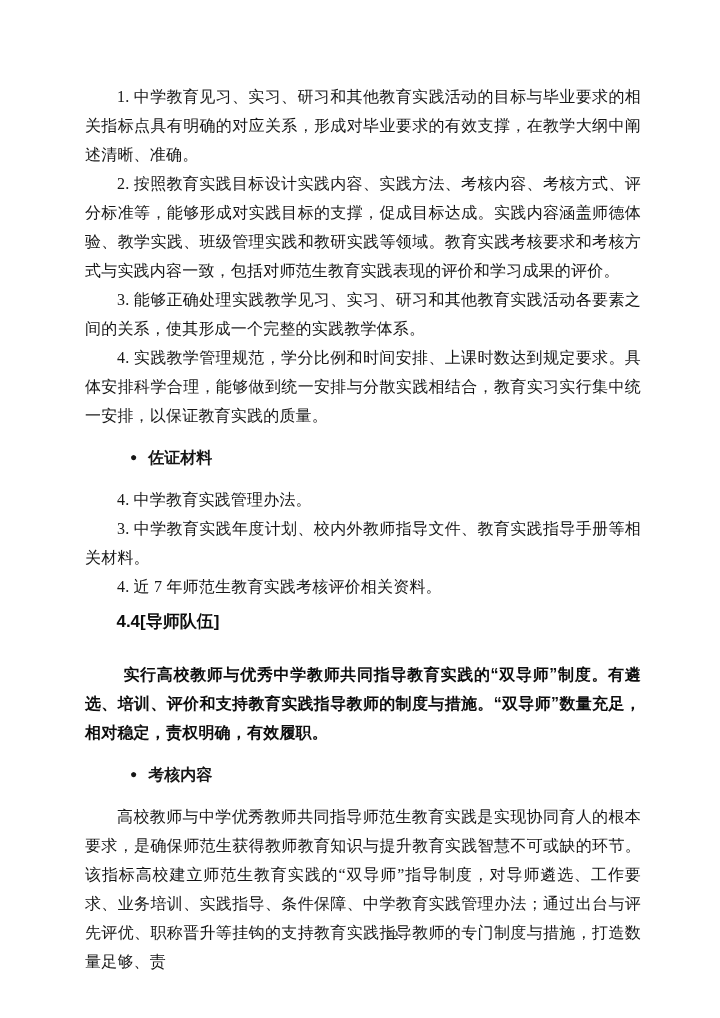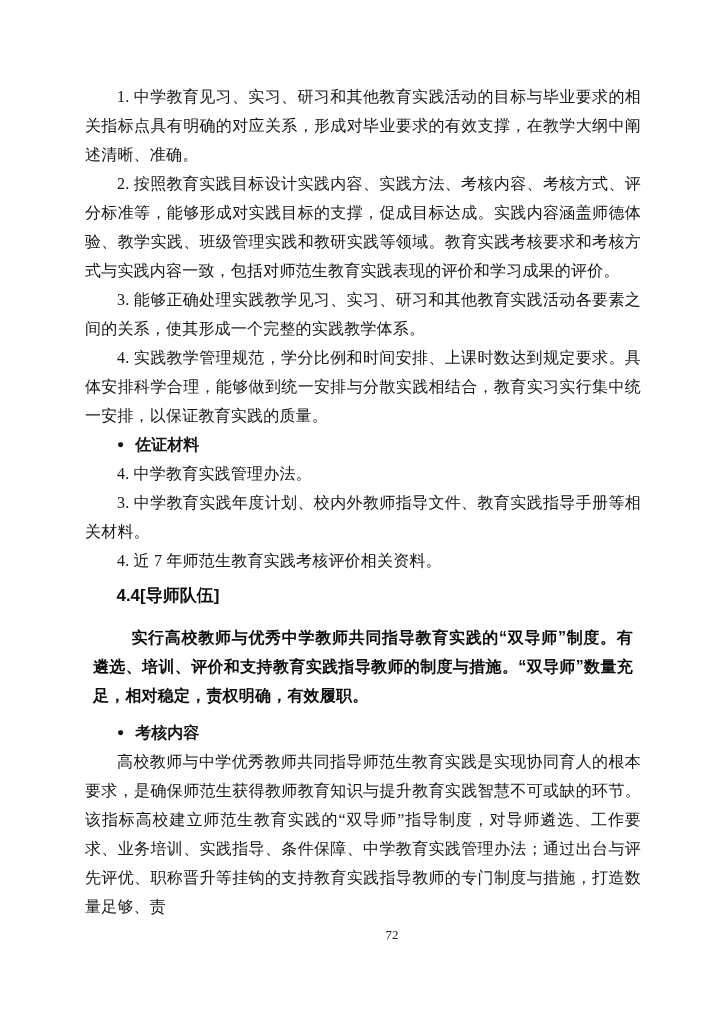--- a/index.html
+++ b/index.html
@@ -24,43 +24,43 @@
   }
   .para {
     margin: 0;
     font-size: 16px;
     line-height: 29px;
     text-align: justify;
     text-indent: 2em;
     letter-spacing: 0.2px;
   }
   .bullet-line {
-    margin: 0;
+    margin: 13px;
     font-size: 16px;
     line-height: 29px;
     text-indent: 2em;
     font-weight: bold;
     font-family: "Liberation Sans", "DejaVu Sans", sans-serif;
   }
   .bullet {
     font-size: 12px;
     vertical-align: 2px;
     margin-right: 11px;
   }
   .section-heading {
-    margin: 6px 0 13px 0;
+    margin: 6px 0 24px 0;
     font-size: 17px;
     line-height: 29px;
     text-indent: 1.85em;
     font-weight: bold;
     font-family: "Liberation Sans", "DejaVu Sans", sans-serif;
     color: #0d0d0d;
   }
   .bold-para {
-    margin: 8px;
+    margin: 0;
     font-size: 16px;
     line-height: 29px;
     text-align: justify;
     text-indent: 2.4em;
     font-weight: bold;
     font-family: "Liberation Sans", "DejaVu Sans", sans-serif;
     color: #0d0d0d;
     letter-spacing: 0.2px;
   }
   .page-number {

